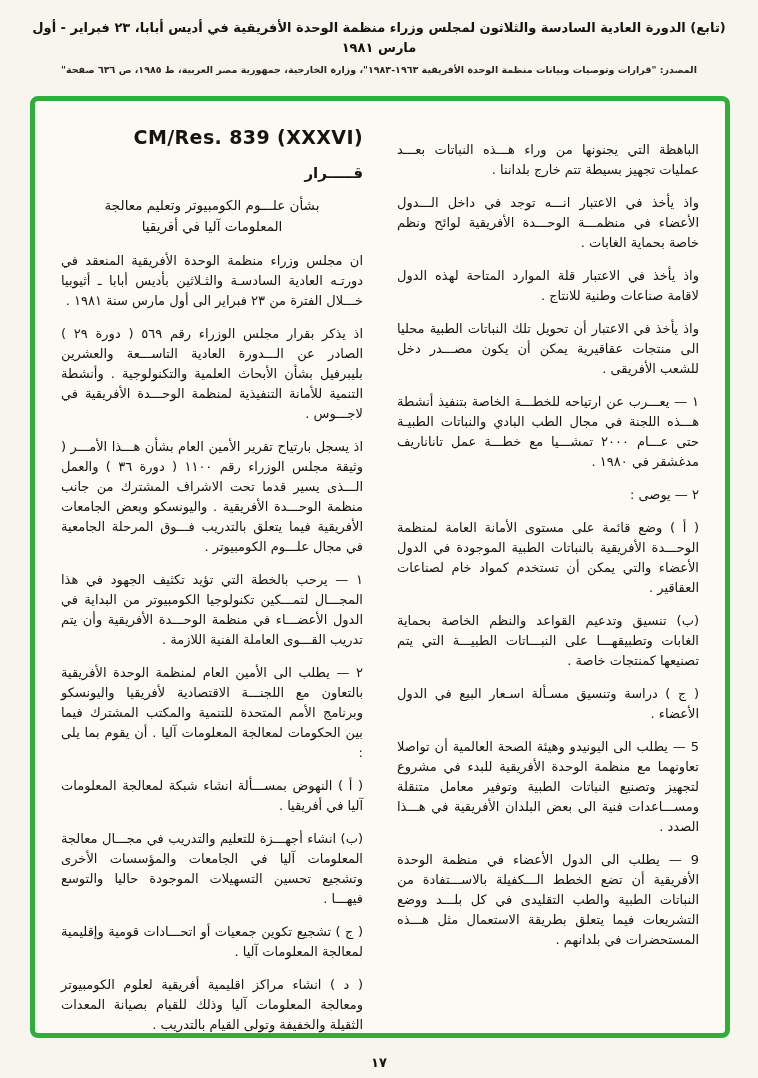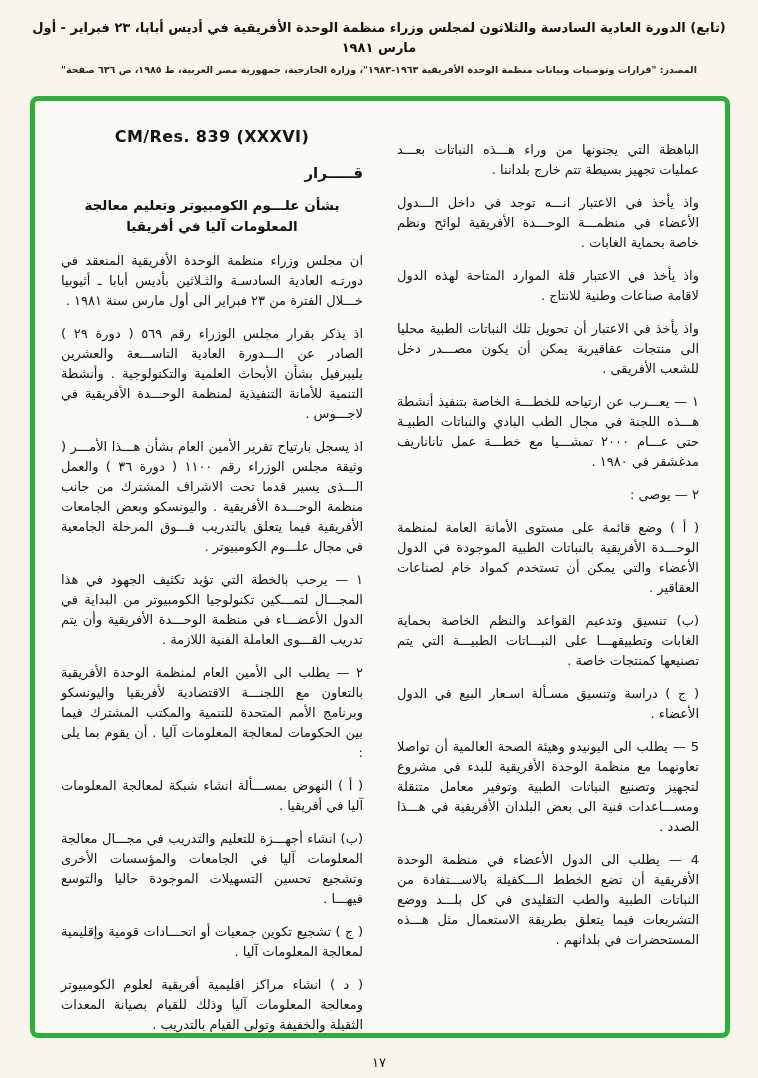--- a/index.html
+++ b/index.html
@@ -57,49 +57,49 @@
     flex: 1;
     direction: rtl;
     text-align: justify;
     font-size: 13px;
     line-height: 20px;
   }
   .para { margin: 13px 0 9px 0; }
 
   .doc-ref {
     direction: ltr;
-    text-align: center;
+    text-align: right;
     font-weight: bold;
-    font-size: 16px;
+    font-size: 19px;
     letter-spacing: 0.4px;
     margin-bottom: 16px;
   }
   .res-heading {
     text-align: right;
     font-weight: bold;
     font-size: 15px;
     margin: 2px 0 12px 0;
   }
   .res-title {
     text-align: center;
-    font-weight: bold;
+    font-weight: normal;
     font-size: 13.5px;
     line-height: 21px;
     margin: 12px auto 14px auto;
     max-width: 270px;
   }
 
   .page-number {
     position: absolute;
     bottom: 8px;
     left: 0;
     right: 0;
     text-align: center;
     font-size: 13px;
-    font-weight: normal;
+    font-weight: bold;
     margin-top: 8px;
   }
 </style>
 </head>
 <body>
 
 <header class="page-header">
   <div class="header-line1">(تابع) الدورة العادية السادسة والثلاثون لمجلس وزراء منظمة الوحدة الأفريقية في أديس أبابا، ٢٣ فبراير - أول مارس ١٩٨١</div>
   <div class="header-line2">المصدر: "قرارات وتوصيات وبيانات منظمة الوحدة الأفريقية ١٩٦٣-١٩٨٣"، وزارة الخارجية، جمهورية مصر العربية، ط ١٩٨٥، ص ٦٣٦ صفحة"</div>
 </header>
@@ -111,21 +111,21 @@
       <p class="para">الباهظة التي يجنونها من وراء هـــذه النباتات بعـــد عمليات تجهيز بسيطة تتم خارج بلداننا .</p>
       <p class="para">واذ يأخذ في الاعتبار انـــه توجد في داخل الـــدول الأعضاء في منظمـــة الوحـــدة الأفريقية لوائح ونظم خاصة بحماية الغابات .</p>
       <p class="para">واذ يأخذ في الاعتبار قلة الموارد المتاحة لهذه الدول لاقامة صناعات وطنية للانتاج .</p>
       <p class="para">واذ يأخذ في الاعتبار أن تحويل تلك النباتات الطبية محليا الى منتجات عقاقيرية يمكن أن يكون مصـــدر دخل للشعب الأفريقى .</p>
       <p class="para">١ — يعـــرب عن ارتياحه للخطـــة الخاصة بتنفيذ أنشطة هـــذه اللجنة في مجال الطب البادي والنباتات الطبيـة حتى عـــام ٢٠٠٠ تمشـــيا مع خطـــة عمل تاناناريف مدغشقر في ١٩٨٠ .</p>
       <p class="para">٢ — يوصى :</p>
       <p class="para">( أ ) وضع قائمة على مستوى الأمانة العامة لمنظمة الوحـــدة الأفريقية بالنباتات الطبية الموجودة في الدول الأعضاء والتي يمكن أن تستخدم كمواد خام لصناعات العقاقير .</p>
       <p class="para">(ب) تنسيق وتدعيم القواعد والنظم الخاصة بحماية الغابات وتطبيقهـــا على النبـــاتات الطبيـــة التي يتم تصنيعها كمنتجات خاصة .</p>
       <p class="para">( ج ) دراسة وتنسيق مسـألة اسـعار البيع في الدول الأعضاء .</p>
       <p class="para">5 — يطلب الى اليونيدو وهيئة الصحة العالمية أن تواصلا تعاونهما مع منظمة الوحدة الأفريقية للبدء في مشروع لتجهيز وتصنيع النباتات الطبية وتوفير معامل متنقلة ومســـاعدات فنية الى بعض البلدان الأفريقية في هـــذا الصدد .</p>
-      <p class="para">4 — يطلب الى الدول الأعضاء في منظمة الوحدة الأفريقية أن تضع الخطط الـــكفيلة بالاســـتفادة من النباتات الطبية والطب التقليدى في كل بلـــد ووضع التشريعات فيما يتعلق بطريقة الاستعمال مثل هـــذه المستحضرات في بلدانهم .</p>
+      <p class="para">9 — يطلب الى الدول الأعضاء في منظمة الوحدة الأفريقية أن تضع الخطط الـــكفيلة بالاســـتفادة من النباتات الطبية والطب التقليدى في كل بلـــد ووضع التشريعات فيما يتعلق بطريقة الاستعمال مثل هـــذه المستحضرات في بلدانهم .</p>
     </section>
 
     <section class="col">
       <div class="doc-ref">CM/Res. 839 (XXXVI)</div>
       <div class="res-heading">قـــــرار</div>
       <div class="res-title">بشأن علـــوم الكومبيوتر وتعليم معالجة المعلومات آليا في أفريقيا</div>
       <p class="para">ان مجلس وزراء منظمة الوحدة الأفريقية المنعقد في دورتـه العادية السادسـة والثـلاثين بأديس أبابا ـ أثيوبيا خـــلال الفترة من ٢٣ فبراير الى أول مارس سنة ١٩٨١ .</p>
       <p class="para">اذ يذكر بقرار مجلس الوزراء رقم ٥٦٩ ( دورة ٢٩ ) الصادر عن الـــدورة العادية التاســـعة والعشرين بليبرفيل بشأن الأبحاث العلمية والتكنولوجية . وأنشطة التنمية للأمانة التنفيذية لمنظمة الوحـــدة الأفريقية في لاجـــوس .</p>
       <p class="para">اذ يسجل بارتياح تقرير الأمين العام بشأن هـــذا الأمـــر ( وثيقة مجلس الوزراء رقم ١١٠٠ ( دورة ٣٦ ) والعمل الـــذى يسير قدما تحت الاشراف المشترك من جانب منظمة الوحـــدة الأفريقية . واليونسكو وبعض الجامعات الأفريقية فيما يتعلق بالتدريب فـــوق المرحلة الجامعية في مجال علـــوم الكومبيوتر .</p>
       <p class="para">١ — يرحب بالخطة التي تؤيد تكثيف الجهود في هذا المجـــال لتمـــكين تكنولوجيا الكومبيوتر من البداية في الدول الأعضـــاء في منظمة الوحـــدة الأفريقية وأن يتم تدريب القـــوى العاملة الفنية اللازمة .</p>

